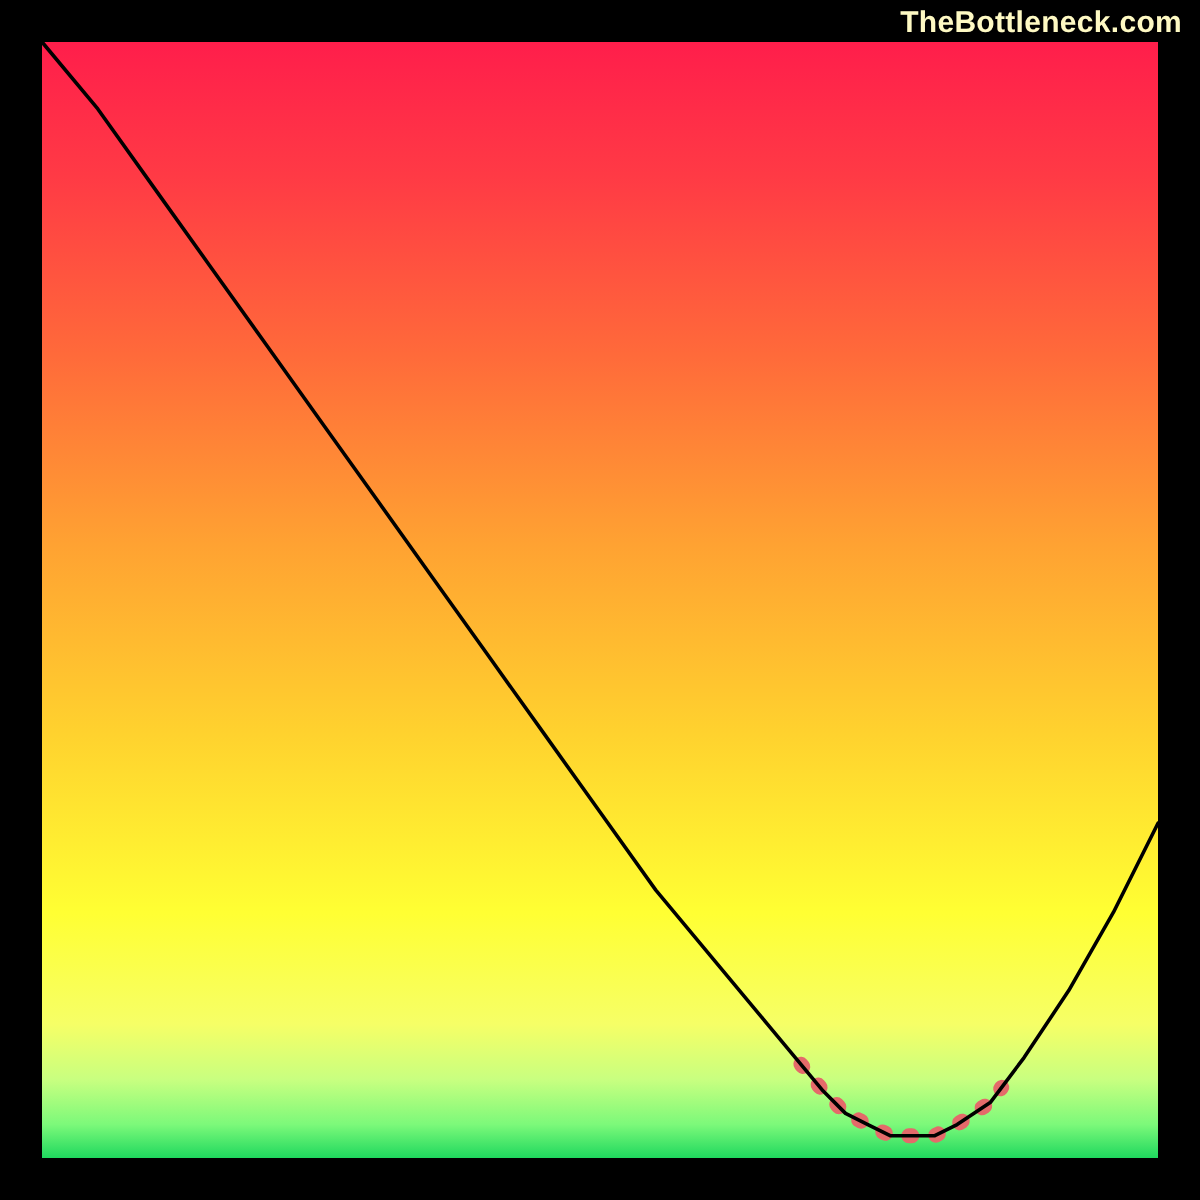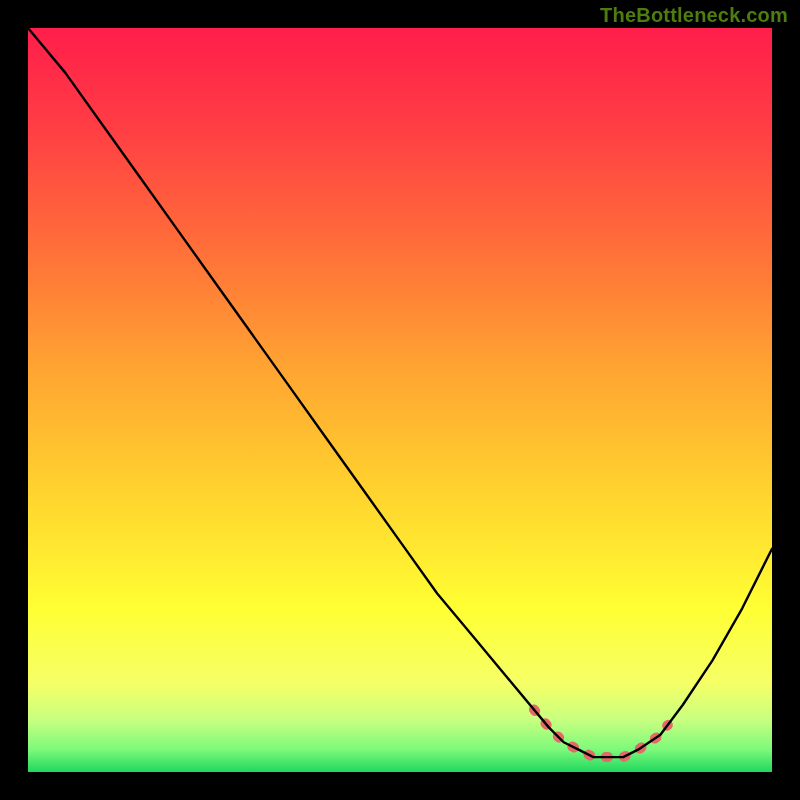--- a/index.html
+++ b/index.html
@@ -15,21 +15,21 @@
     width: 800px;
     height: 800px;
   }
   .watermark {
     position: absolute;
     top: 4px;
     right: 12px;
     font-family: Arial, Helvetica, sans-serif;
     font-size: 20px;
     font-weight: bold;
-    color: #4d7c0f;
+    color: #fef9c3;
     letter-spacing: 0.2px;
     user-select: none;
   }
   svg {
     position: absolute;
     left: 0;
     top: 0;
   }
 </style>
 </head>

